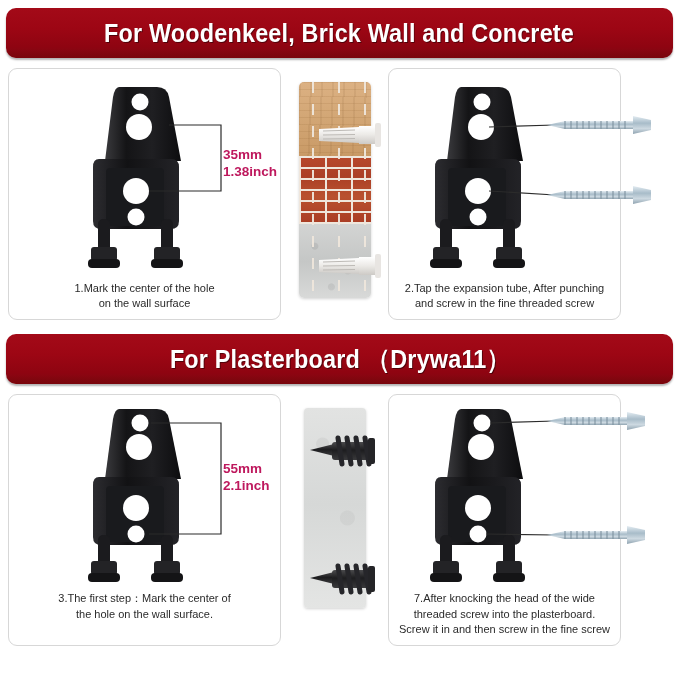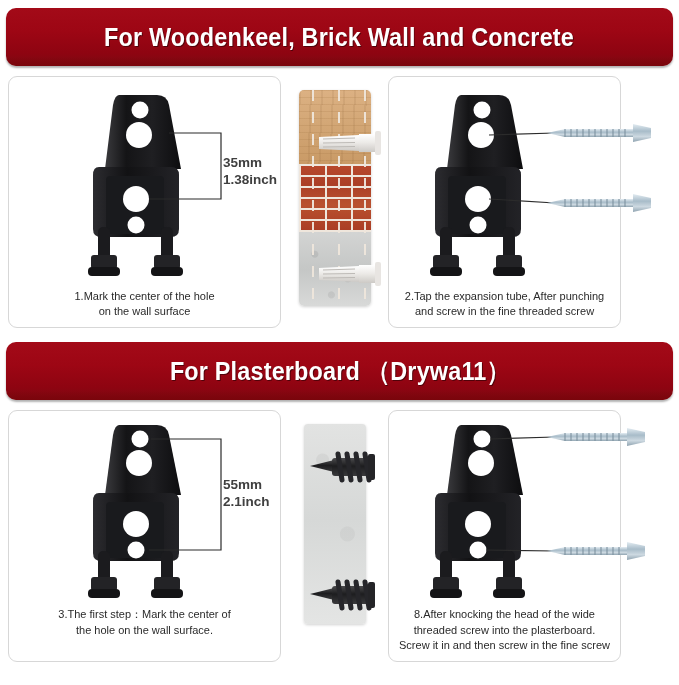--- a/index.html
+++ b/index.html
@@ -10,21 +10,21 @@
     background: #ffffff;
     font-family: "Liberation Sans", "DejaVu Sans", sans-serif;
     overflow: hidden;
   }
   .sheet { position: relative; width: 679px; height: 685px; background:#fff; }
 
   
   .banner {
     position: relative;
     margin: 0 6px;
-    height: 58px;
+    height: 50px;
     border-radius: 10px;
     background: linear-gradient(180deg,#a30a18 0%, #9d0614 40%, #8e0411 78%, #7c0a12 100%);
     box-shadow: 0 2px 2px rgba(0,0,0,.30);
     display: flex; align-items: center; justify-content: center;
     overflow: hidden;
   }
   .banner::after{
     content:""; position:absolute; left:0; right:0; bottom:0; height:9px;
     background: linear-gradient(180deg, rgba(255,255,255,0) 0%, rgba(120,0,6,.55) 100%);
   }
@@ -59,21 +59,21 @@
     font-size: 11px;
     color: #2a2a2a;
     line-height: 1.38;
     padding: 0 8px 8px;
   }
   .row-2 .figure { height: 196px; text-decoration: underline; }
 
   
   .dim-text {
     position: absolute;
-    font-size: 13.5px; font-weight: 700; color: #404040;
+    font-size: 13.5px; font-weight: 700; color: #be185d;
     line-height: 1.25; text-align: left; white-space: nowrap;
   }
 
   
   .slab {
     position: relative;
     width: 72px;
     border-radius: 5px;
     overflow: hidden;
     box-shadow: 0 1px 3px rgba(0,0,0,.18);
@@ -407,20 +407,20 @@
           <g>
             <path d="M158 140 L176 136 L238 136 L238 144 L176 144 Z" fill="url(#steel2)"></path>
             <path d="M176 136 L176 144 M182 136 L182 144 M188 136 L188 144 M194 136 L194 144
                      M200 136 L200 144 M206 136 L206 144 M212 136 L212 144 M218 136 L218 144
                      M224 136 L224 144 M230 136 L230 144" stroke="#7d929f" stroke-width="1.1" fill="none"></path>
             <path d="M238 131 L256 135 L256 145 L238 149 Z" fill="url(#steel2)"></path>
           </g>
         </svg>
       </div>
       <div class="caption">
-        <div>8.After knocking the head of the wide</div>
+        <div>7.After knocking the head of the wide</div>
         <div>threaded screw into the plasterboard.</div>
         <div>Screw it in and then screw in the fine screw</div>
       </div>
     </div>
   </div>
 
 </div>
 
 </body></html>

